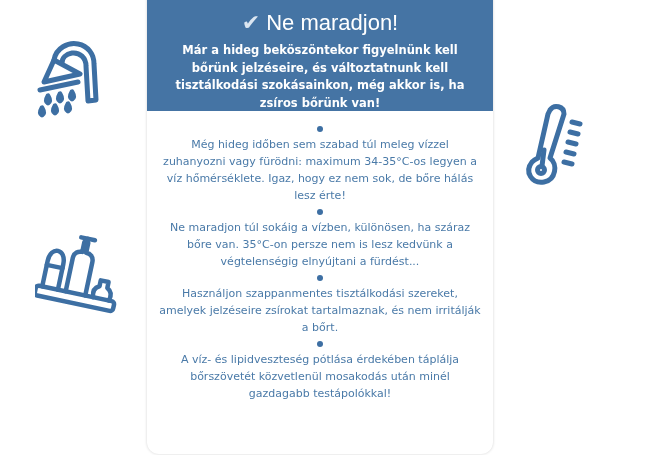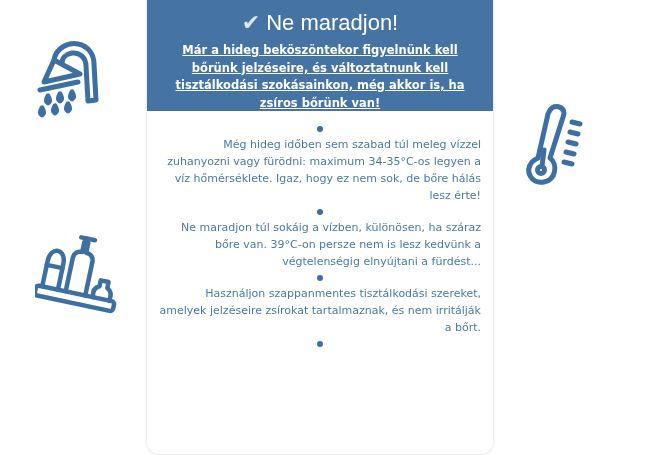--- a/index.html
+++ b/index.html
@@ -57,25 +57,24 @@
       color: #dbe6f1;
       font-size: 22px;
       line-height: 22px;
     }
     .card-intro {
       font-size: 11.5px;
       font-weight: bold;
       line-height: 17.5px;
       margin: 0;
       padding: 0 12px;
-      text-decoration: underline;
     }
     .card-body {
       padding: 10px 12px 0 12px;
-      text-align: right;
+      text-align: center;
     }
     .tip {
       margin: 0;
     }
     .bullet {
       width: 6px;
       height: 6px;
       border-radius: 50%;
       background: #3d6fa3;
       margin: 5px auto 4px auto;
@@ -139,23 +138,24 @@
     </h2>
     <p class="card-intro">Már a hideg beköszöntekor figyelnünk kell bőrünk jelzéseire, és változtatnunk kell tisztálkodási szokásainkon, még akkor is, ha zsíros bőrünk van!</p>
   </div>
   <div class="card-body">
     <div class="tip">
       <div class="bullet"></div>
       <p class="tip-text">Még hideg időben sem szabad túl meleg vízzel zuhanyozni vagy fürödni: maximum 34-35°C-os legyen a víz hőmérséklete. Igaz, hogy ez nem sok, de bőre hálás lesz érte!</p>
     </div>
     <div class="tip">
       <div class="bullet"></div>
-      <p class="tip-text">Ne maradjon túl sokáig a vízben, különösen, ha száraz bőre van. 39°C-on persze nem is lesz kedvünk a végtelenségig elnyújtani a fürdést...</p>
+      <p class="tip-text">Ne maradjon túl sokáig a vízben, különösen, ha száraz bőre van. 35°C-on persze nem is lesz kedvünk a végtelenségig elnyújtani a fürdést...</p>
     </div>
     <div class="tip">
       <div class="bullet"></div>
       <p class="tip-text">Használjon szappanmentes tisztálkodási szereket, amelyek jelzéseire zsírokat tartalmaznak, és nem irritálják a bőrt.</p>
     </div>
     <div class="tip">
       <div class="bullet"></div>
+      <p class="tip-text">A víz- és lipidveszteség pótlása érdekében táplálja bőrszövetét közvetlenül mosakodás után minél gazdagabb testápolókkal!</p>
     </div>
   </div>
 </div>
 
 </body></html>

